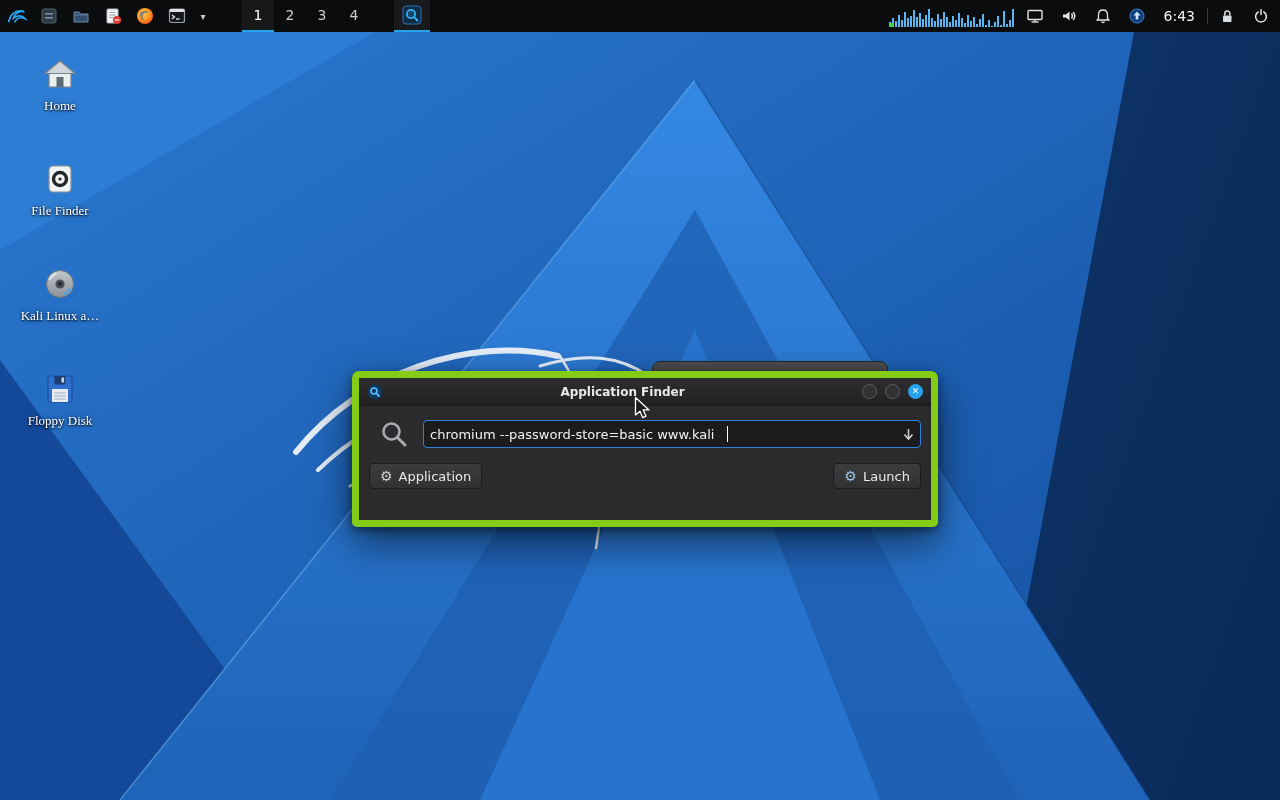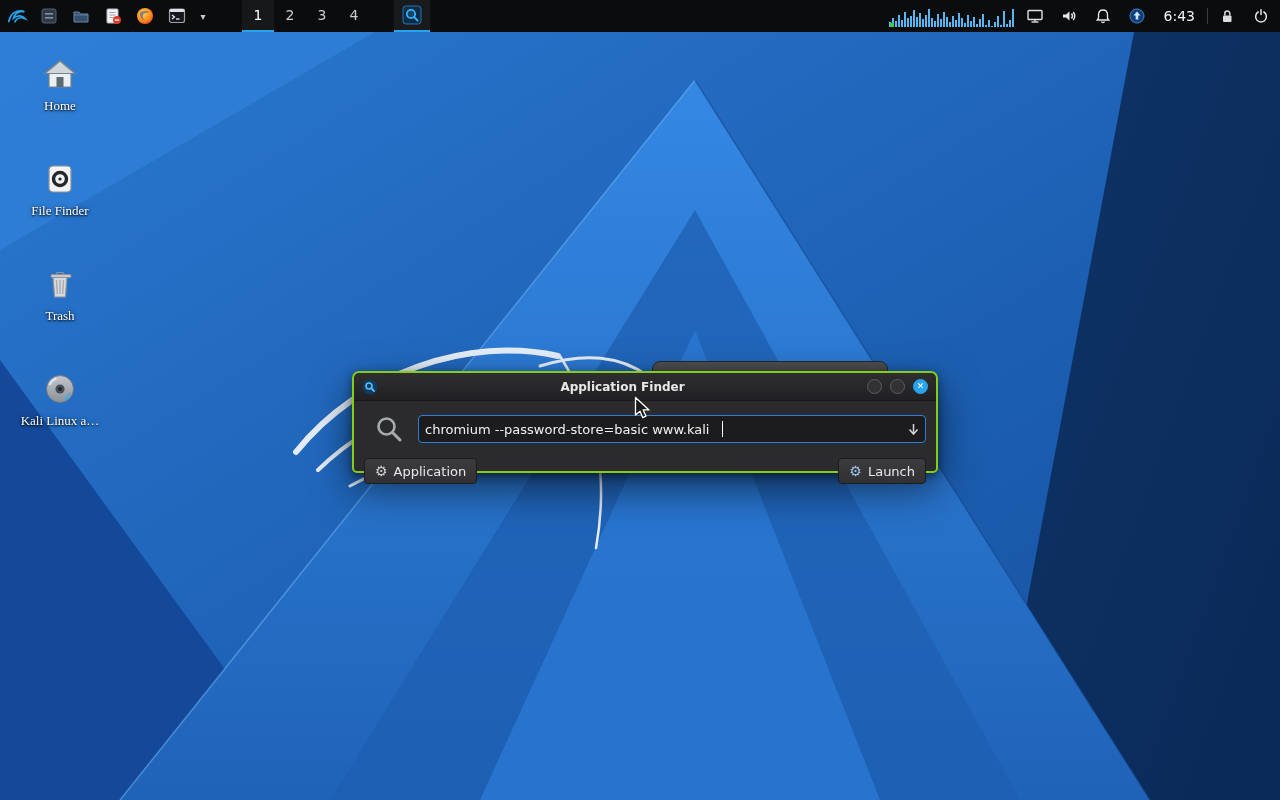--- a/index.html
+++ b/index.html
@@ -39,22 +39,22 @@
   .dicon { width:96px; display:flex; flex-direction:column; align-items:center; gap:8px; cursor:pointer; }
   .dicon .label { font-size:13px; color:#ffffff; text-align:center; white-space:nowrap;
     text-shadow:0 1px 2px rgba(0,0,0,.95), 0 0 4px rgba(0,0,0,.6); }
 
   
   .behind-window { position:absolute; left:652px; top:361px; width:236px; height:28px;
     background:linear-gradient(#4c4e50,#3d3f41); border:1px solid #262729;
     border-radius:8px 8px 0 0; z-index:5; }
 
   
-  .dialog { position:absolute; left:352px; top:371px; width:586px; height:102px; z-index:10;
-    background:#2b2b2d; border:2px solid #84cc16; border-radius:7px 7px 5px 5px;
+  .dialog { position:absolute; left:352px; top:371px; width:586px; height:156px; z-index:10;
+    background:#2b2b2d; border:7px solid #84cc16; border-radius:7px 7px 5px 5px;
     box-shadow:0 16px 40px rgba(0,0,0,.55), 0 3px 10px rgba(0,0,0,.45); }
   .titlebar { height:28px; display:flex; align-items:center; padding:0 8px;
     background:linear-gradient(#2e2e30,#212123); border-bottom:1px solid #19191a;
     border-radius:7px 7px 0 0; cursor:default; }
   .titleicon { flex:0 0 auto; }
   .title { flex:1; text-align:center; font-size:12px; font-weight:bold; color:#e8e8e8; }
   .winbtns { display:flex; gap:8px; align-items:center; }
   .winbtn { width:15px; height:15px; border-radius:50%; border:1px solid #5c5e60;
     background:#323234; cursor:pointer; }
   .winbtn.close { background:#2aa3ef; border-color:#2aa3ef; display:flex;
@@ -133,47 +133,48 @@
 
   <div class="dicon">
     <svg width="36" height="32" viewBox="0 0 36 32">
       <rect x="7" y="3" width="22" height="26" rx="4" fill="#f2f3f4" stroke="#8b9196" stroke-width="1.2"></rect>
       <circle cx="18" cy="16" r="6.5" fill="none" stroke="#23272b" stroke-width="3.4"></circle>
       <circle cx="18" cy="16" r="1.6" fill="#23272b"></circle>
     </svg>
     <div class="label">File Finder</div>
   </div>
 
-  <div class="dicon">
-    <svg width="36" height="32" viewBox="0 0 36 32">
-      <path d="M11,9 h14 l-1.6,20 h-10.8 Z" fill="#d7dadc" stroke="#8f9498" stroke-width="1.2"></path>
-      <rect x="9" y="6.5" width="20" height="3" rx="1.2" fill="#c6cacd" stroke="#8f9498" stroke-width="1"></rect>
-      <path d="M15,6.5 v-2 h6 v2" fill="none" stroke="#8f9498" stroke-width="1.2"></path>
-      <path d="M14.5,12 l0.8,14 M18,12 v14 M21.5,12 l-0.8,14" stroke="#a9adb1" stroke-width="1.4" fill="none"></path>
-    </svg>
-    <div class="label">Trash</div>
-  </div>
 
   <div class="dicon">
     <svg width="36" height="32" viewBox="0 0 36 32">
       <defs>
         <linearGradient id="discg" x1="0" y1="0" x2="0" y2="1">
           <stop offset="0" stop-color="#c3c8cd"></stop>
             <stop offset="1" stop-color="#8b9197"></stop>
         </linearGradient>
       </defs>
       <circle cx="18" cy="16" r="13.5" fill="url(#discg)" stroke="#70767d" stroke-width="1"></circle>
       <circle cx="18" cy="16" r="4.6" fill="#494f56"></circle>
       <circle cx="18" cy="16" r="2" fill="#22262a"></circle>
       <path d="M7.5,12 a11.5,11.5 0 0 1 7,-6.5" stroke="#e8f4ff" stroke-width="2" fill="none" opacity="0.8"></path>
       <path d="M28,20 a11,11 0 0 1 -6,6.3" stroke="#3fa9f5" stroke-width="2" fill="none" opacity="0.9"></path>
     </svg>
     <div class="label">Kali Linux a…</div>
   </div>
 
+  <div class="dicon">
+    <svg width="36" height="32" viewBox="0 0 36 32">
+      <rect x="6" y="3" width="24" height="26" rx="2" fill="#2f6fd0" stroke="#1d4f9e" stroke-width="1.2"></rect>
+      <rect x="12.5" y="3" width="11" height="8.5" fill="#1c3e70"></rect>
+      <rect x="19.5" y="4.5" width="2.6" height="5" fill="#cfd8e4"></rect>
+      <rect x="10" y="16" width="16" height="13" fill="#e9edf2"></rect>
+      <path d="M12,20 h12 M12,23 h12 M12,26 h12" stroke="#9fb0c4" stroke-width="1" fill="none"></path>
+    </svg>
+    <div class="label">Floppy Disk</div>
+  </div>
 
 </div>
 
 <div class="behind-window"></div>
 
 <div class="dialog">
 
   <div class="titlebar">
     <svg class="titleicon" width="16" height="16" viewBox="0 0 16 16">
       <circle cx="8" cy="8" r="7.5" fill="#123a5e"></circle>

